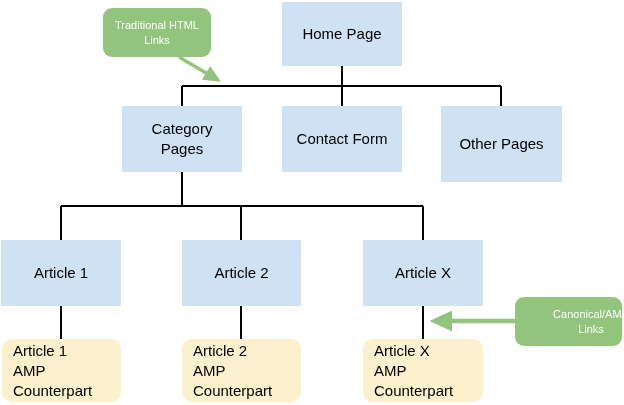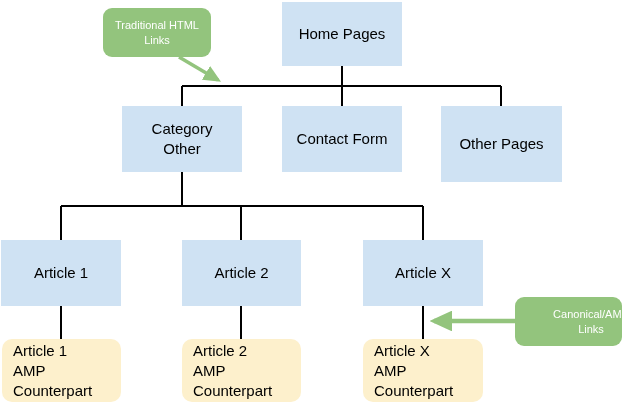--- a/index.html
+++ b/index.html
@@ -84,23 +84,23 @@
     </defs>
 
     <path d="M342 66 V86 M182 86 H501 M182 86 V106 M342 86 V106 M501 86 V106" stroke="var(--connector, #000000)" stroke-width="2" fill="none"></path>
     <path d="M182 172 V206 M61 206 H423 M61 206 V240 M241 206 V240 M423 206 V240" stroke="var(--connector, #000000)" stroke-width="2" fill="none"></path>
     <path d="M61 306 V339 M241 306 V339 M423 306 V339" stroke="var(--connector, #000000)" stroke-width="2" fill="none"></path>
 
     <line x1="179" y1="57" x2="218" y2="80" stroke="var(--callout-fill, #93c47d)" stroke-width="3.5" marker-end="url(#green-arrowhead)"></line>
     <line x1="519" y1="321" x2="434" y2="321" stroke="var(--callout-fill, #93c47d)" stroke-width="4.5" marker-end="url(#green-arrowhead)"></line>
   </svg>
 
-  <div class="box page-node n-home">Home Pages</div>
+  <div class="box page-node n-home">Home Page</div>
   <div class="box page-node n-category">Category
-Other</div>
+Pages</div>
   <div class="box page-node n-contact">Contact Form</div>
   <div class="box page-node n-other">Other Pages</div>
   <div class="box page-node n-article1">Article 1</div>
   <div class="box page-node n-article2">Article 2</div>
   <div class="box page-node n-articleX">Article X</div>
 
   <div class="box amp-node n-amp1">Article 1
 AMP
 Counterpart</div>
   <div class="box amp-node n-amp2">Article 2

